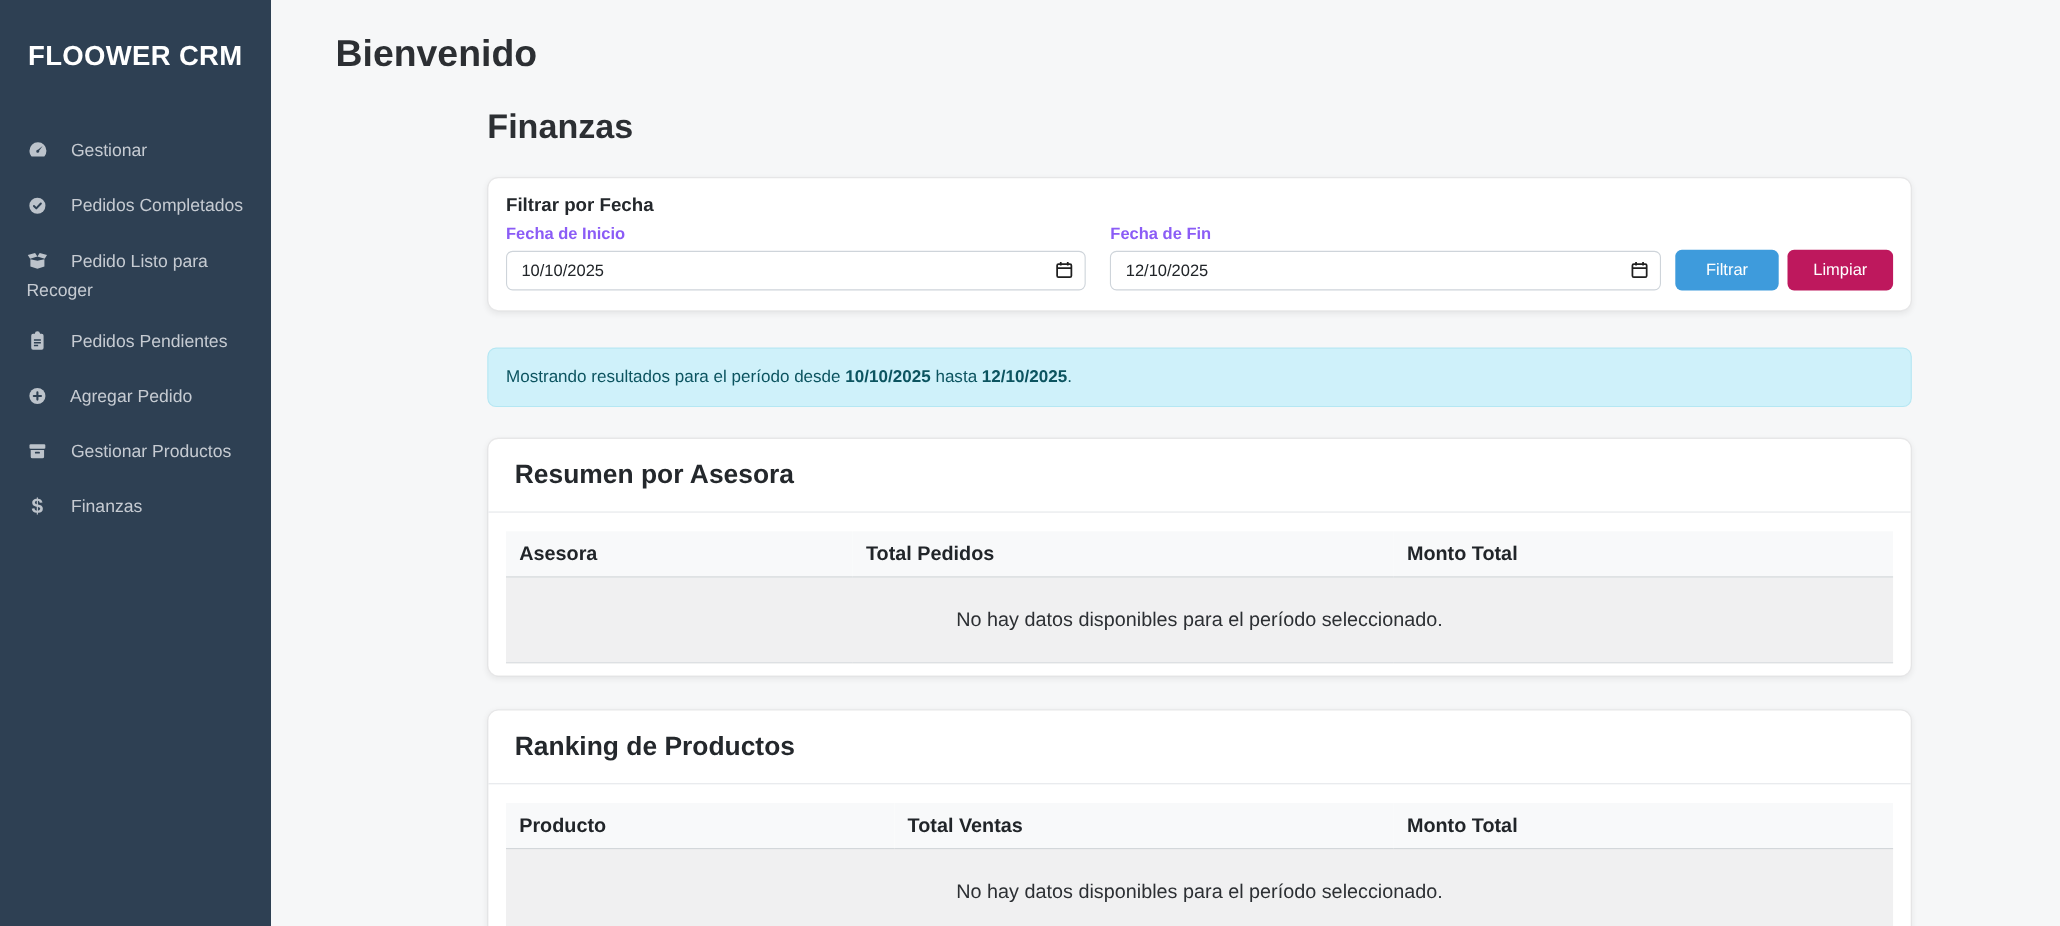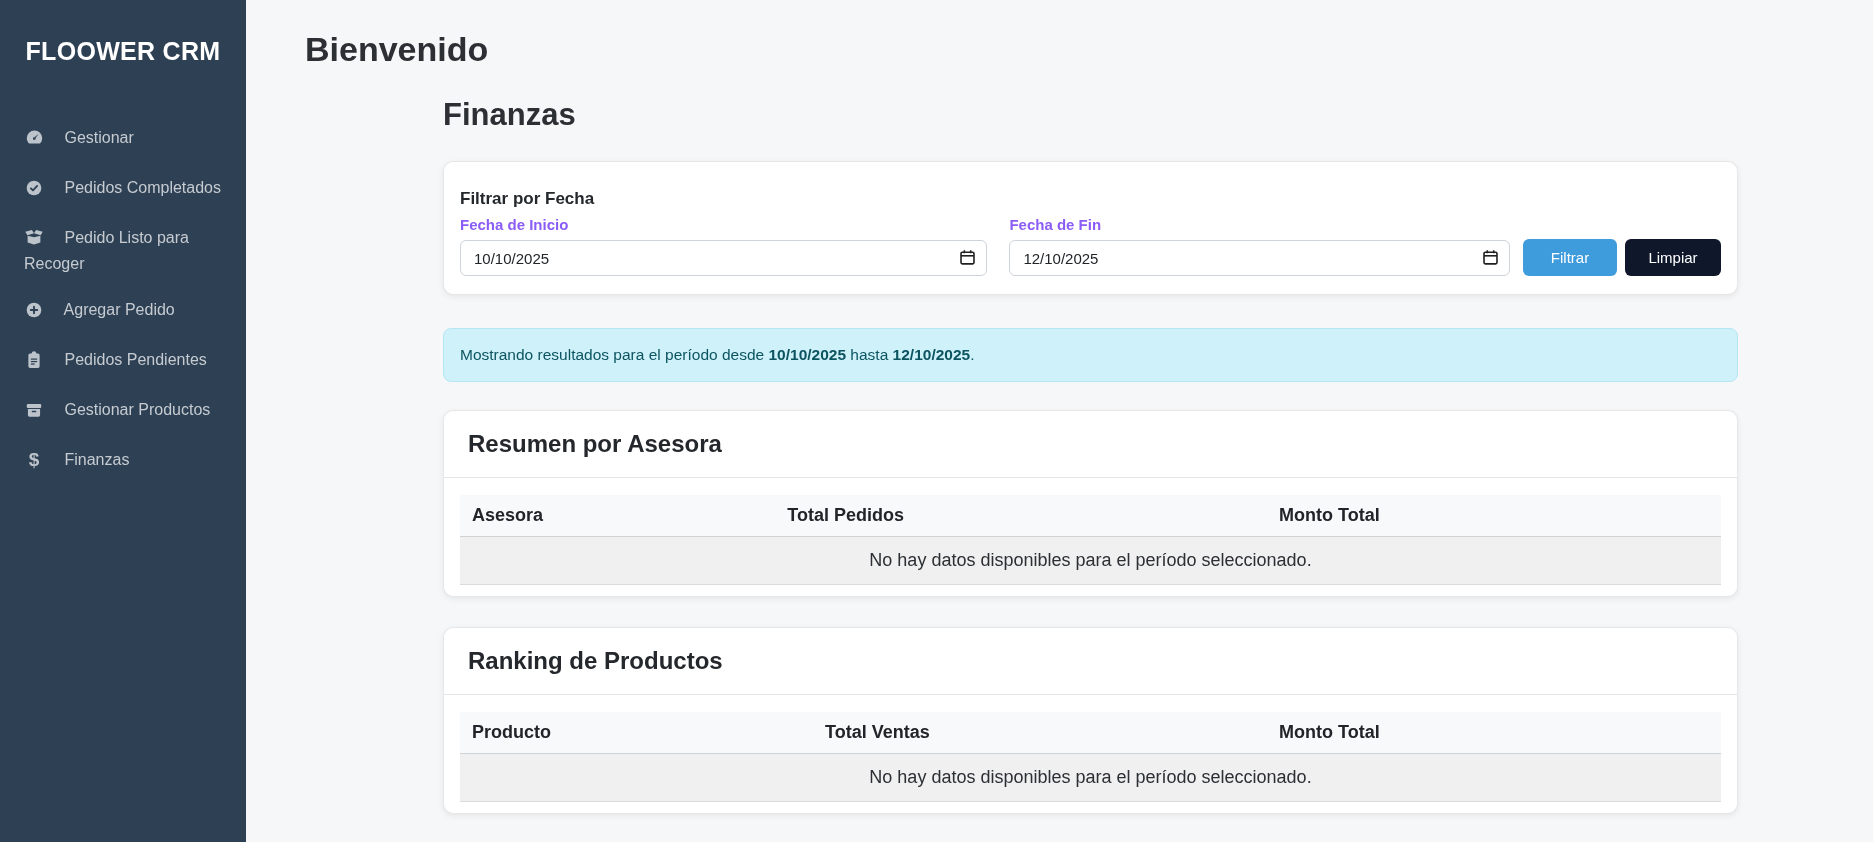--- a/index.html
+++ b/index.html
@@ -58,21 +58,21 @@
   .section-title { font-size: 31px; font-weight: bold; color: #2c2f33; margin-bottom: 26px; }
 
   .card {
     background: #ffffff;
     border: 1px solid rgba(33,37,41,0.11);
     border-radius: 10px;
     box-shadow: 0 2px 6px rgba(0,0,0,0.07);
   }
 
   
-  .filter-card { padding: 27px 16px 18px; margin-top: 28px; }
+  .filter-card { padding: 15px 16px 18px; margin-top: 28px; }
   .filter-title { font-size: 17px; font-weight: bold; margin-bottom: 7px; }
   .filter-row { display: flex; align-items: flex-end; }
   .field { }
   .field-start { width: 533px; margin-right: 22px; }
   .field-end { width: 506px; margin-right: 13px; }
   .field-label { font-size: 15px; font-weight: 600; margin-bottom: 7px; color: #8b5cf6; }
   .input-wrap { position: relative; }
   .input-wrap input {
     width: 100%; height: 36px;
     border: 1px solid #ced4da;
@@ -92,21 +92,21 @@
   .btn {
     height: 37px;
     border: none;
     border-radius: 6px;
     font-size: 15px;
     font-family: "Liberation Sans", sans-serif;
     color: #ffffff;
     cursor: pointer;
   }
   .btn-filter { background: #3e9bdc; width: 95px; margin-right: 8px; }
-  .btn-clear  { background: #0f172a; width: 97px; }
+  .btn-clear  { background: #be185d; width: 97px; }
 
   
   .alert {
     margin-top: 33px;
     background: #cff1fa;
     border: 1px solid #b5e7f3;
     border-radius: 8px;
     color: #0c5460;
     font-size: 15.5px;
     padding: 17px 16px;
@@ -131,21 +131,21 @@
     border-bottom: 1px solid #cfd3d6;
   }
   .t1 th:nth-child(1) { width: 25%; }
   .t1 th:nth-child(2) { width: 39%; }
   .t2 th:nth-child(1) { width: 28%; }
   .t2 th:nth-child(2) { width: 36%; }
   td.empty-cell {
     text-align: center;
     background: #f0f0f1;
     color: #2c2f33;
-    padding: 13px 12px;
+    padding: 28px 12px;
     border-bottom: 1px solid #d9dcdf;
   }
 </style>
 </head>
 <body>
 
 <aside class="sidebar">
   <div class="brand">FLOOWER CRM</div>
 
   <nav class="nav">
@@ -165,41 +165,41 @@
           </svg></span>
       <span>Pedidos Completados</span>
     </a>
 
     <a class="nav-item">
       <span class="ico"><svg viewBox="0 0 16 16" width="20" height="20" fill="currentColor">
             <path d="M8 4.9 6.3 2.4 1 3.8l1.7 2.7zM8 4.9l1.7-2.5L15 3.8l-1.7 2.7z"></path>
             <path d="M2.9 6.9 8 8.1l5.1-1.2v5.4L8 13.9l-5.1-1.6z"></path>
           </svg></span>
       <span>Pedido Listo para Recoger</span>
-    </a>
-
-    <a class="nav-item">
-      <span class="ico"><svg viewBox="0 0 16 16" width="18" height="18">
-            <circle cx="8" cy="8" r="6.5" fill="currentColor"></circle>
-            <path d="M8 5.1v5.8M5.1 8h5.8" stroke="#2e4053" stroke-width="1.7" stroke-linecap="round"></path>
-          </svg></span>
-      <span>Agregar Pedido</span>
     </a>
 
     <a class="nav-item">
       <span class="ico"><svg viewBox="0 0 16 16" width="18" height="18">
             <path fill="currentColor" d="M10 2.2h1.5A1.5 1.5 0 0 1 13 3.7v9.8A1.5 1.5 0 0 1 11.5 15h-7A1.5 1.5 0 0 1 3 13.5V3.7a1.5 1.5 0 0 1 1.5-1.5H6a2 2 0 0 1 4 0z"></path>
             <rect x="6" y="1.4" width="4" height="2.4" rx="0.7" fill="currentColor"></rect>
             <g stroke="#2e4053" stroke-width="1.1">
               <line x1="5.2" y1="7.2" x2="10.8" y2="7.2"></line>
               <line x1="5.2" y1="9.4" x2="10.8" y2="9.4"></line>
               <line x1="5.2" y1="11.6" x2="8.6" y2="11.6"></line>
             </g>
           </svg></span>
       <span>Pedidos Pendientes</span>
+    </a>
+
+    <a class="nav-item">
+      <span class="ico"><svg viewBox="0 0 16 16" width="18" height="18">
+            <circle cx="8" cy="8" r="6.5" fill="currentColor"></circle>
+            <path d="M8 5.1v5.8M5.1 8h5.8" stroke="#2e4053" stroke-width="1.7" stroke-linecap="round"></path>
+          </svg></span>
+      <span>Agregar Pedido</span>
     </a>
 
 
     <a class="nav-item">
       <span class="ico"><svg viewBox="0 0 16 16" width="18" height="18" fill="currentColor">
             <rect x="1.6" y="2.6" width="12.8" height="3.6" rx="0.9"></rect>
             <path d="M2.6 7.2h10.8v5.4a1.3 1.3 0 0 1-1.3 1.3H3.9a1.3 1.3 0 0 1-1.3-1.3z"></path>
             <rect x="6" y="8.6" width="4" height="1.5" rx="0.5" fill="#2e4053"></rect>
           </svg></span>
       <span>Gestionar Productos</span>

